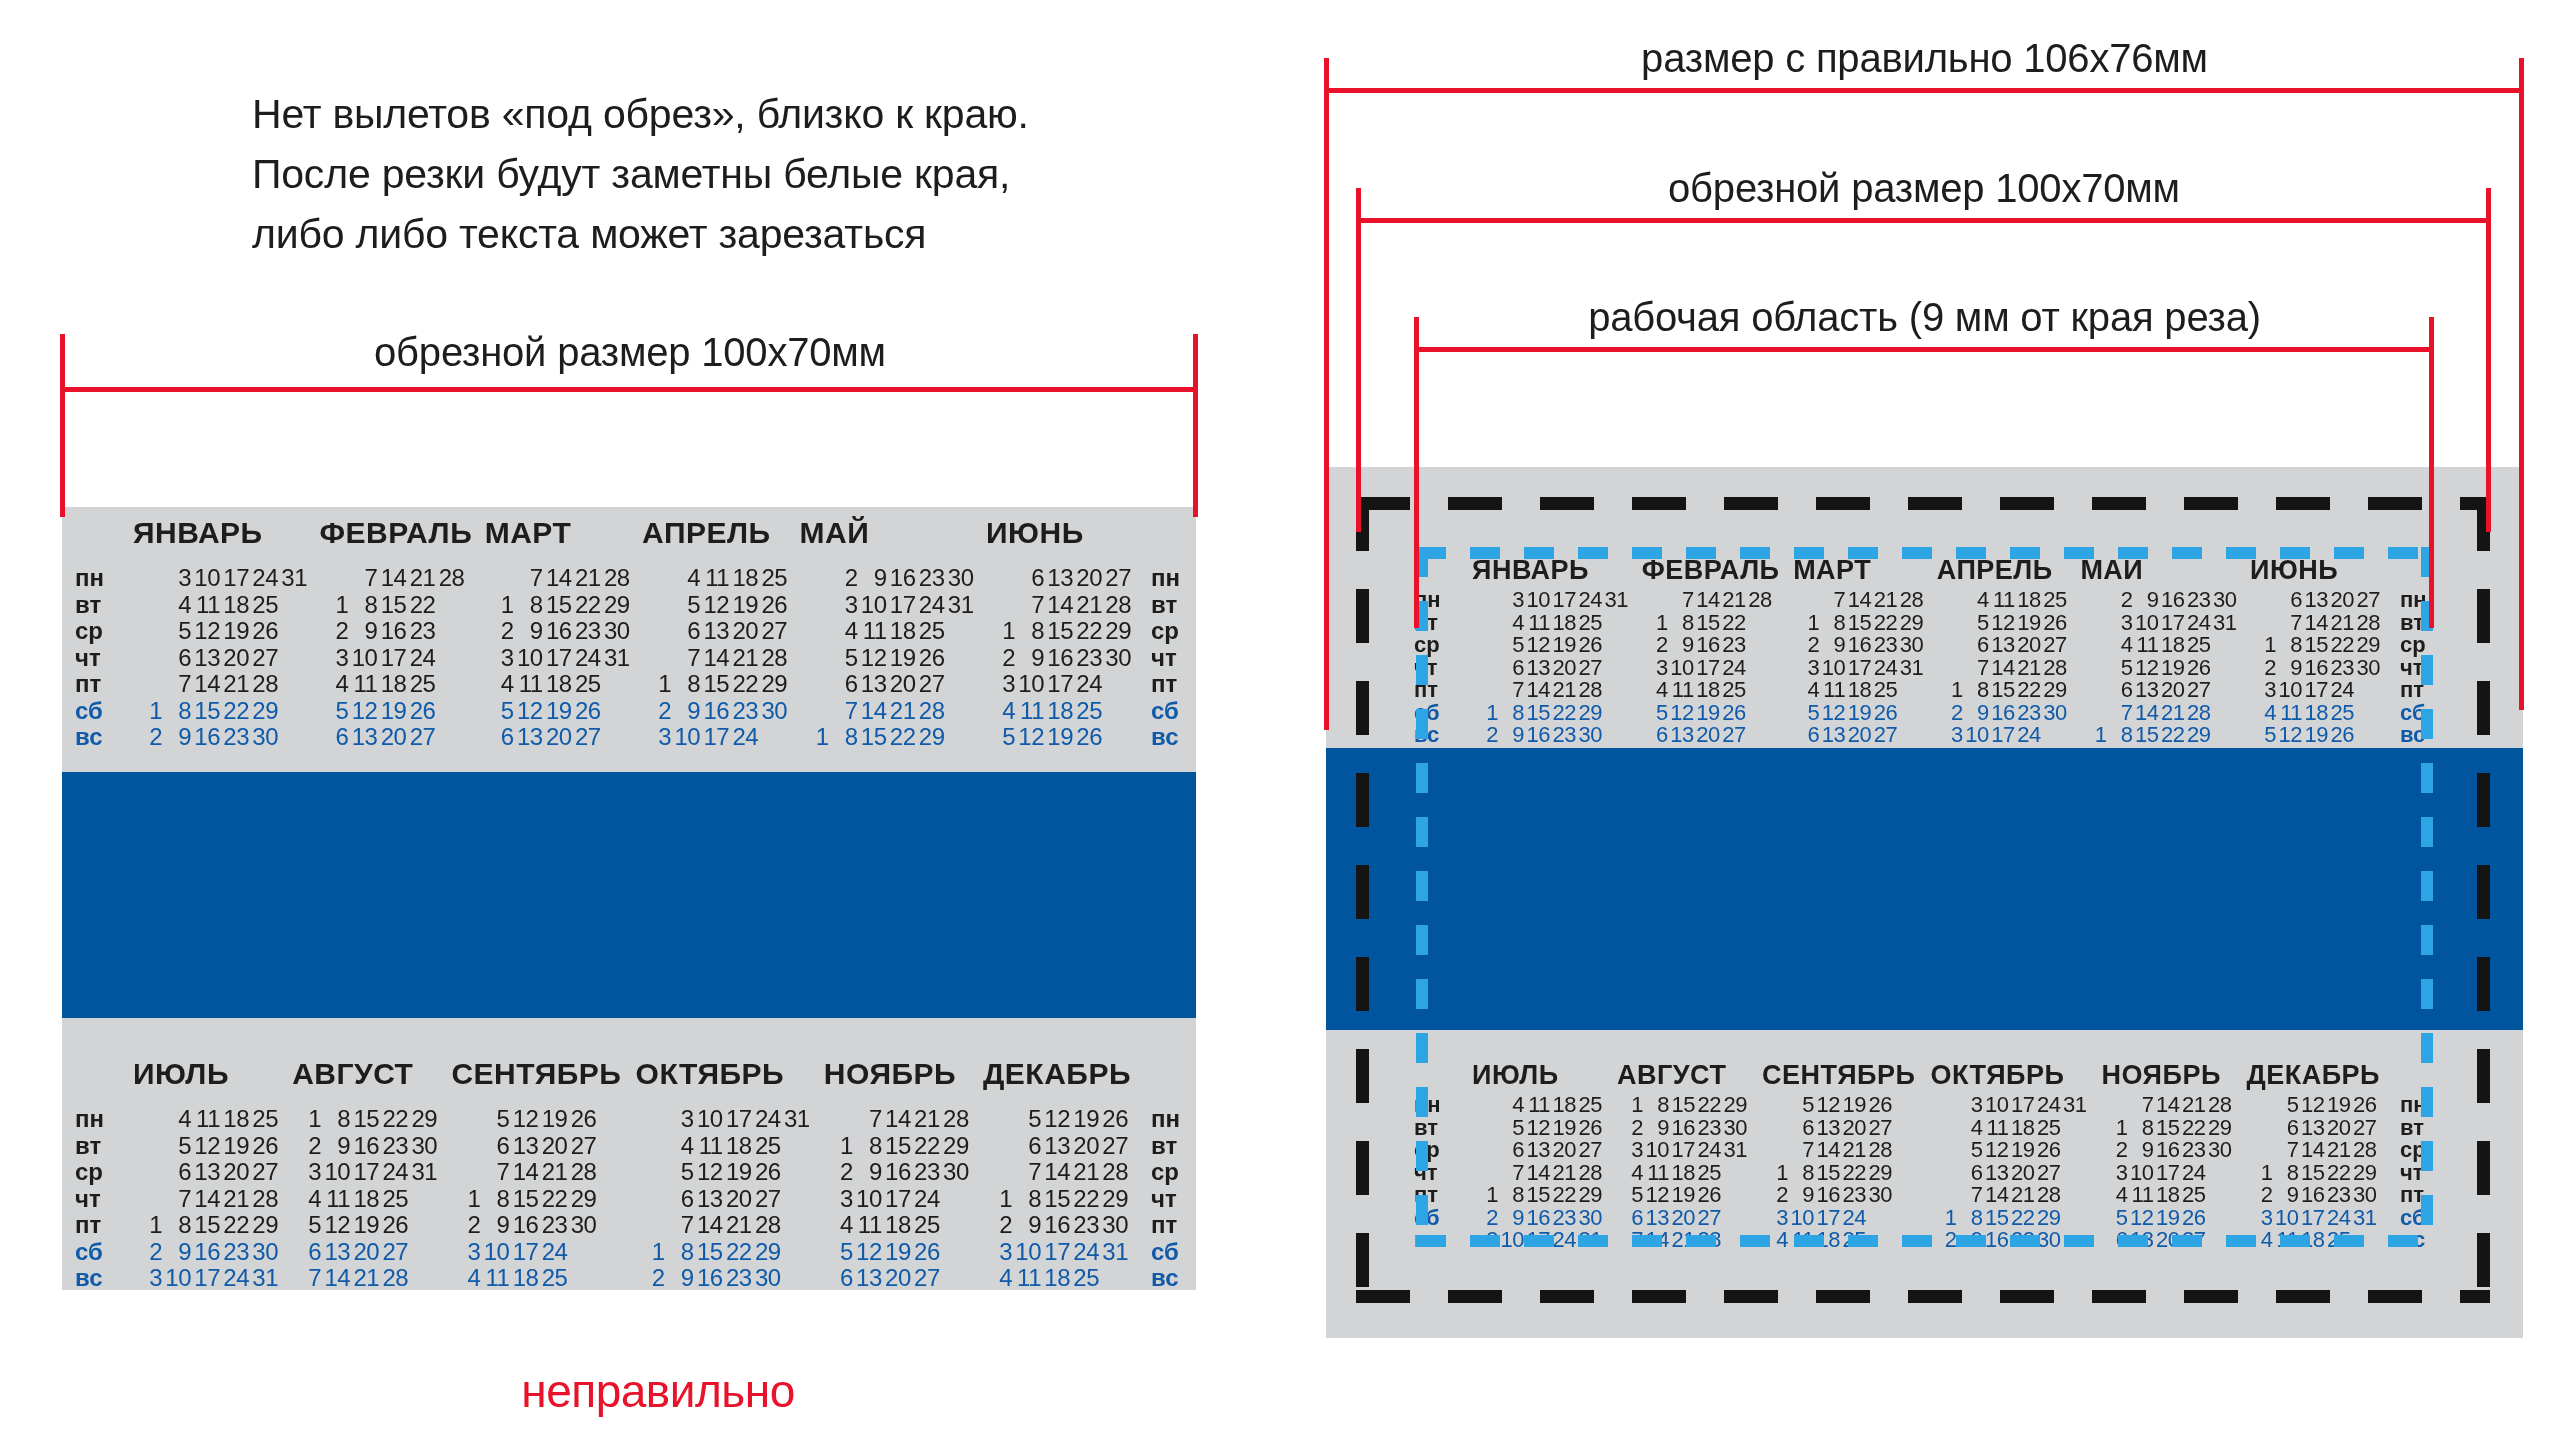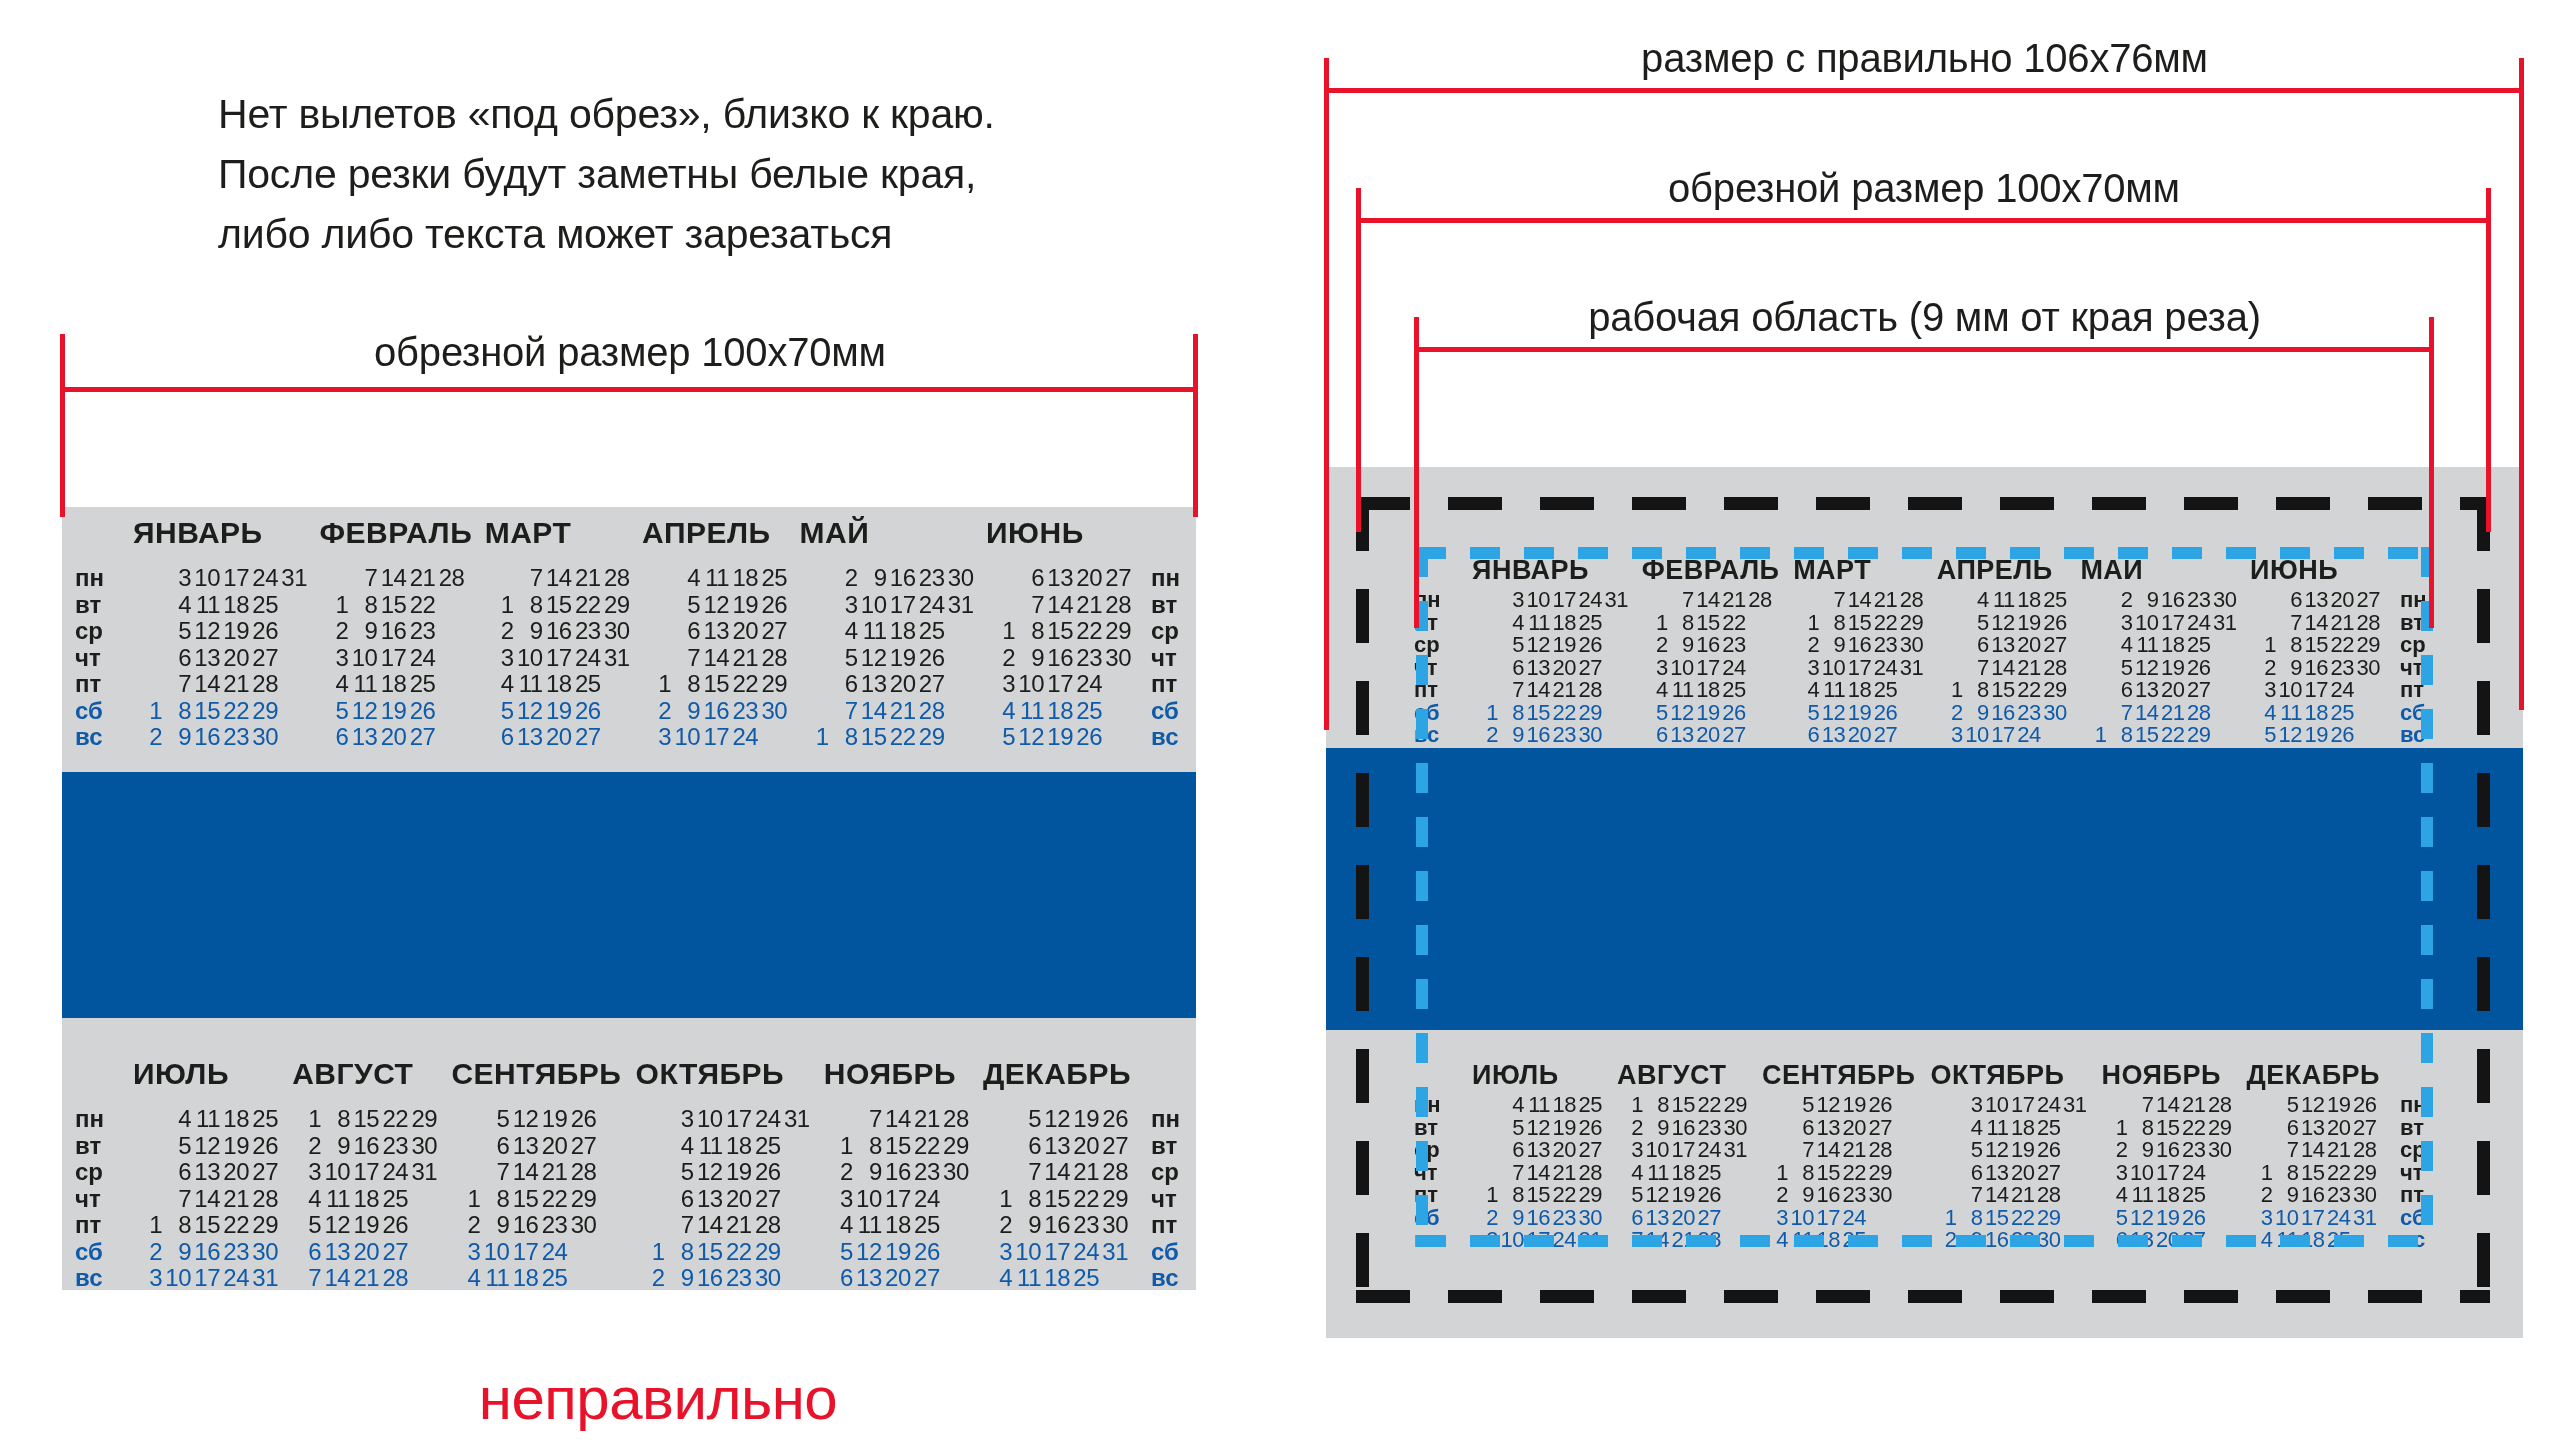--- a/index.html
+++ b/index.html
@@ -1,18 +1,18 @@
 <!DOCTYPE html>
 <html><head>
 <meta charset="utf-8">
 <style>
   html,body{margin:0;padding:0;background:#ffffff;}
   #stage{position:relative;width:2560px;height:1445px;background:#fff;overflow:hidden;
          font-family:"Liberation Sans","DejaVu Sans",sans-serif;color:var(--ink,#1d1d1b);}
-  .abs{position:absolute;}
+  .abs{position:absolute;margin-left:34px;}
 
   
   #note{left:218px;top:84px;font-size:41px;line-height:60px;letter-spacing:-0.2px;}
 
   
   .hline{position:absolute;height:5px;background:var(--red);z-index:6;}
   .vtick{position:absolute;width:5px;background:var(--red);z-index:6;}
   .dimlabel{position:absolute;text-align:center;font-size:40px;letter-spacing:-0.2px;z-index:6;}
 
   
@@ -58,21 +58,21 @@
 
   #dash-blue{left:1416px;top:547px;width:1017px;height:700px;}
   #dash-blue .d-top,#dash-blue .d-bottom{height:12px;
      background:repeating-linear-gradient(90deg,var(--dashb) 0 30px,transparent 30px 54px);}
   #dash-blue .d-top{top:0;} #dash-blue .d-bottom{bottom:0;}
   #dash-blue .d-left,#dash-blue .d-right{width:12px;
      background:repeating-linear-gradient(180deg,var(--dashb) 0 30px,transparent 30px 54px);}
   #dash-blue .d-left{left:0;} #dash-blue .d-right{right:0;}
 
   
-  .verdict{position:absolute;width:500px;text-align:center;font-size:60px;letter-spacing:-0.5px;}
+  .verdict{position:absolute;width:500px;text-align:center;font-size:46px;letter-spacing:-0.5px;}
   #verdict-left{left:408px;top:1364px;color:var(--red);}
   #verdict-right{left:1663px;top:1364px;color:var(--green);}
 </style>
 </head>
 <body>
 
 <div id="stage" style="--red: #e8122a; --green: #28a228; --gray: #d3d4d6; --band: #01549e; --wkblue: #0f5aa9; --dashk: #141414; --dashb: #2da4e4; --ink: #1d1d1b;">
 
   <div id="note" class="abs">
     <div>Нет вылетов «под обрез», близко к краю.</div>

